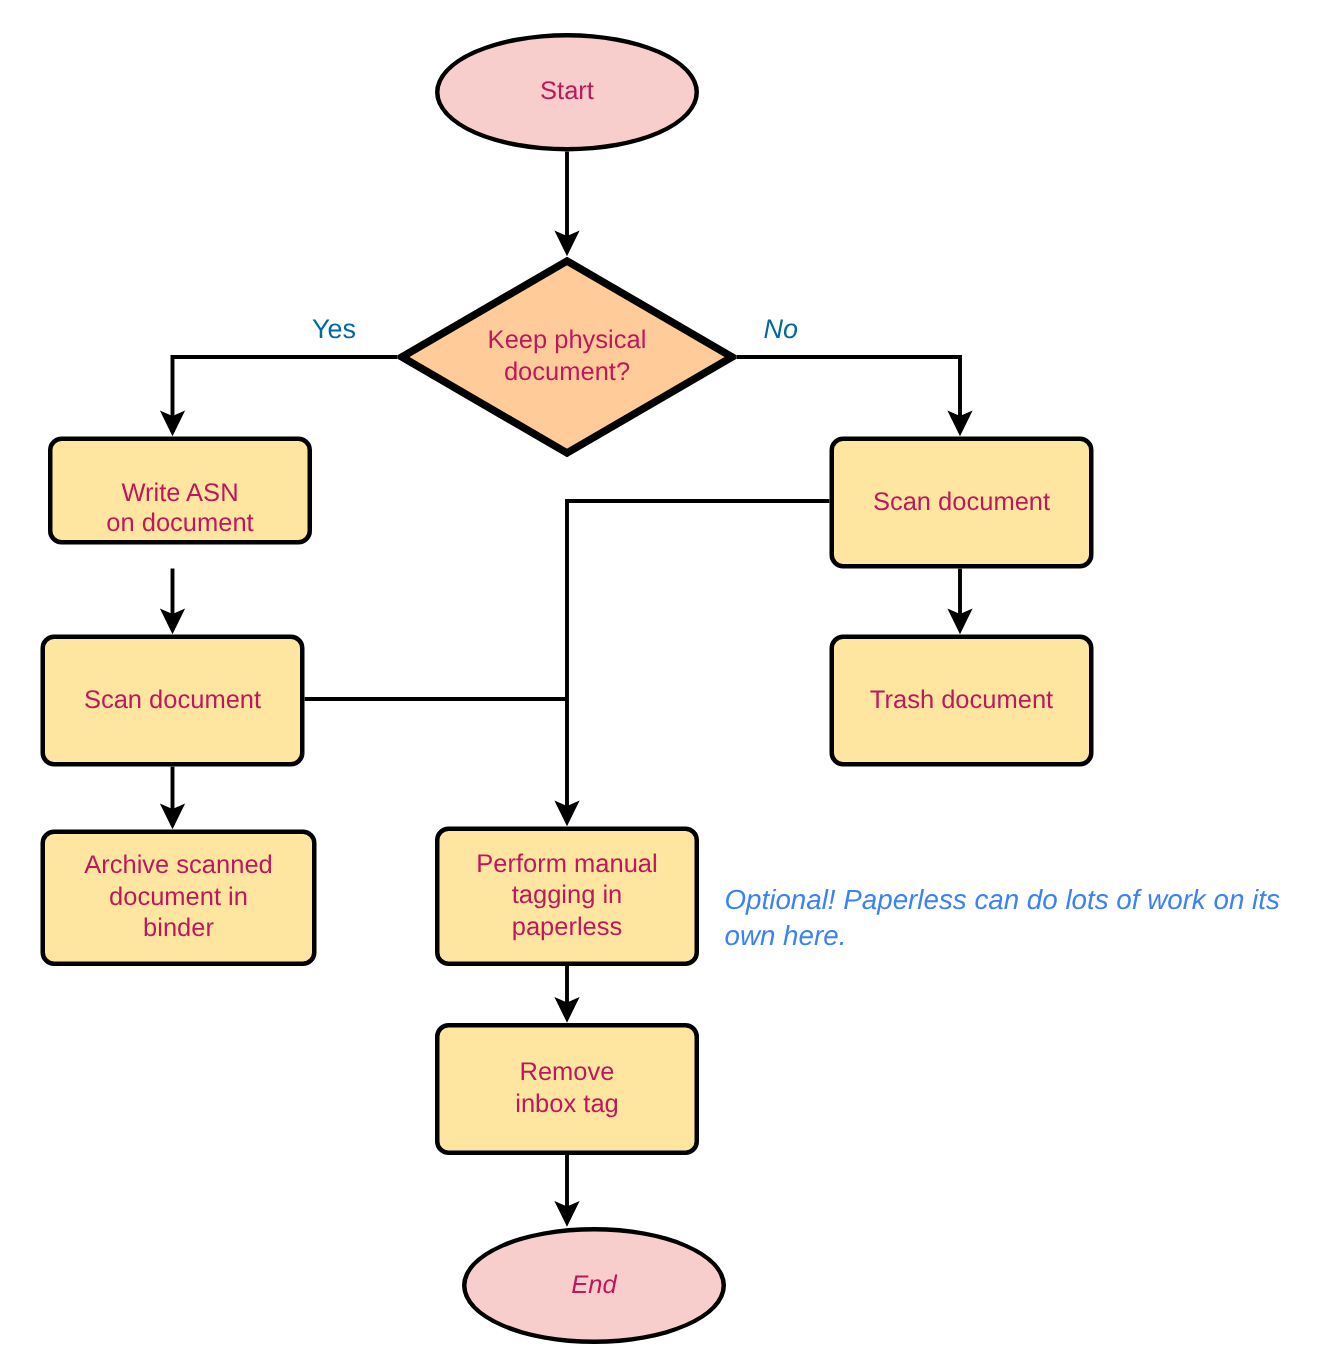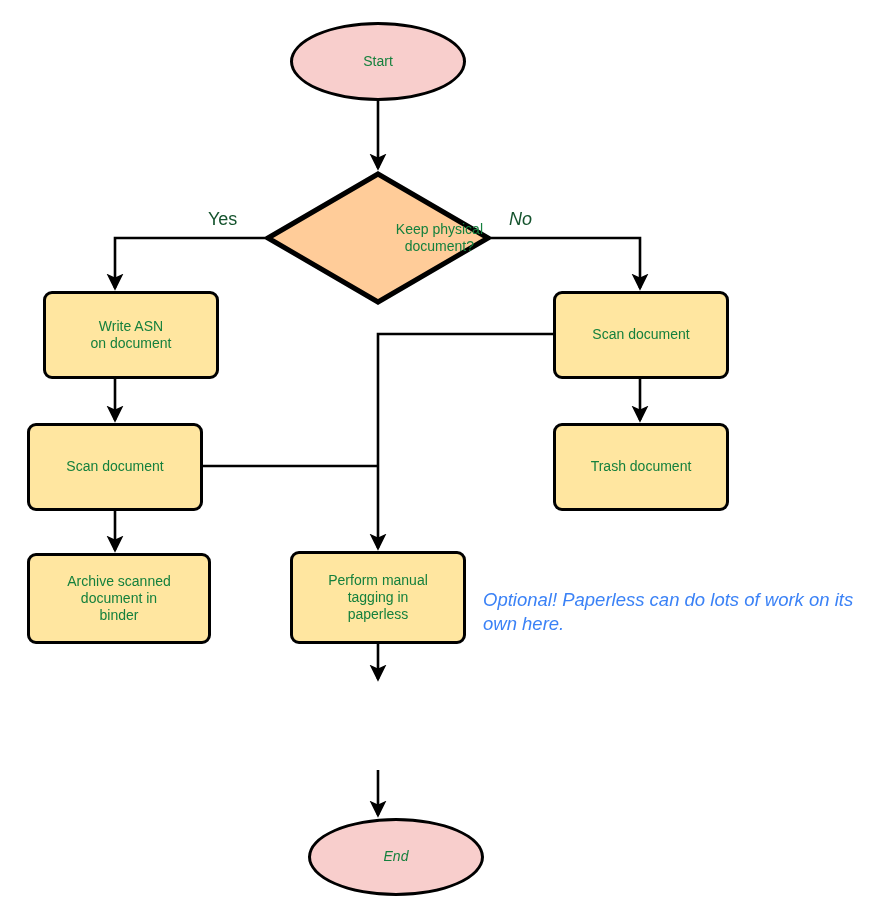--- a/index.html
+++ b/index.html
@@ -27,22 +27,22 @@
     height: 907px;
     pointer-events: none;
   }
   .node {
     position: absolute;
     box-sizing: border-box;
     display: flex;
     align-items: center;
     justify-content: center;
     text-align: center;
-    color: #15803d;
-    font-size: 14px;
+    color: #be185d;
+    font-size: 17px;
     line-height: 1.22;
     z-index: 2;
   }
   .node-box {
     border: 3px solid #000000;
     border-radius: 9px;
     background: #FFE6A0;
   }
   .node-terminator {
     border: 3.5px solid #000000;
@@ -65,21 +65,21 @@
     z-index: 1;
     padding: 0 8px;
   }
   .node-label {
     display: block;
     white-space: pre-line;
   }
   .edge-label {
     position: absolute;
     font-size: 18px;
-    color: #14532d;
+    color: #0369a1;
     z-index: 3;
     white-space: nowrap;
   }
   .annotation {
     position: absolute;
     font-size: 18.5px;
     line-height: 1.32;
     font-style: italic;
     color: #3b82f6;
     z-index: 3;
@@ -118,32 +118,32 @@
       <path d="M 378 644 L 378 679" marker-end="url(#arrow)"></path>
 
       <path d="M 378 770 L 378 815" marker-end="url(#arrow)"></path>
     </g>
   </svg>
 
   <div class="node node-terminator" style="left:290px; top:22px; width:176px; height:79px;">
     <span class="node-label">Start</span>
   </div>
 
-  <div class="node node-decision" style="left:265px; top:171px; width:226px; height:134px;justify-content:flex-end;">
+  <div class="node node-decision" style="left:265px; top:171px; width:226px; height:134px;">
     <svg class="decision-shape" viewBox="0 0 226 134" preserveAspectRatio="none">
       <polygon points="113,3 223,67 113,131 3,67" fill="#FFCC99" stroke="#000000" stroke-width="5" stroke-linejoin="miter"></polygon>
     </svg>
     <span class="node-label decision-label">Keep physical
 document?</span>
   </div>
 
   <div class="edge-label" style="left:208px; top:209px;">Yes</div>
   <div class="edge-label" style="left:509px; top:209px;font-style:italic;">No</div>
 
-  <div class="node node-box" style="left:43px; top:291px; width:176px; height:88px;">
+  <div class="node node-box" style="left:32px; top:291px; width:176px; height:72px;align-items:flex-end;">
     <span class="node-label">Write ASN
 on document</span>
   </div>
 
   <div class="node node-box" style="left:27px; top:423px; width:176px; height:88px;">
     <span class="node-label">Scan document</span>
   </div>
 
   <div class="node node-box" style="left:27px; top:553px; width:184px; height:91px;">
     <span class="node-label">Archive scanned
@@ -158,20 +158,24 @@
   <div class="node node-box" style="left:553px; top:423px; width:176px; height:88px;">
     <span class="node-label">Trash document</span>
   </div>
 
   <div class="node node-box" style="left:290px; top:551px; width:176px; height:93px;">
     <span class="node-label">Perform manual
 tagging in
 paperless</span>
   </div>
 
+  <div class="node node-box" style="left:290px; top:682px; width:176px; height:88px;">
+    <span class="node-label">Remove
+inbox tag</span>
+  </div>
 
   <div class="node node-terminator" style="left:308px; top:818px; width:176px; height:78px;font-style:italic;">
     <span class="node-label">End</span>
   </div>
 
   <div class="annotation" style="left:483px; top:588px; width:402px;">Optional! Paperless can do lots of work on its own here.</div>
 
 </div>
 
 </body></html>

